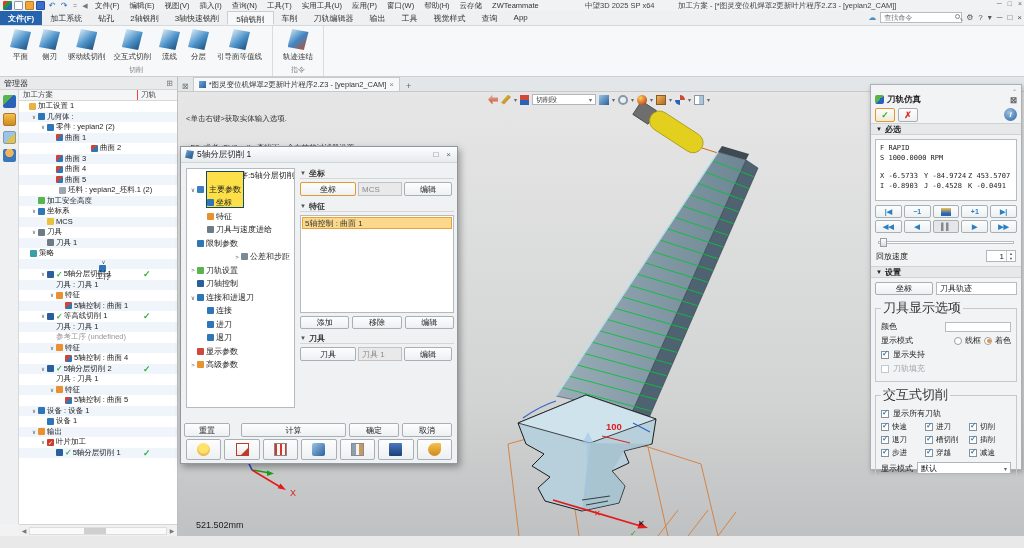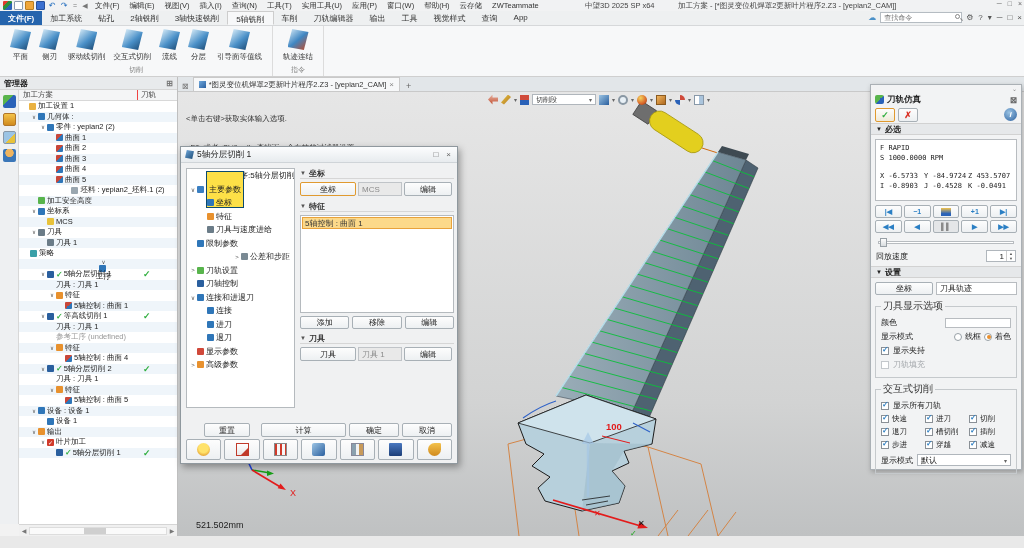--- a/index.html
+++ b/index.html
@@ -61,21 +61,21 @@
 .vt-ball{background:radial-gradient(circle at 35% 30%,#f4d35e,#d9652a 60%,#7a2f12);border-radius:50%}
 .vt-box{background:linear-gradient(135deg,#f0b45e,#b06a20);border:1px solid #8a5a20}
 .vt-compass{background:conic-gradient(#d04a3a 0 25%,#e8e8e8 25% 50%,#2a62b8 50% 75%,#e8e8e8 75%);border-radius:50%}
 .vt-layout{background:linear-gradient(90deg,#fff 45%,#aac4dc 45%);border:1px solid #8898a8}
 .vtcaret{font-size:6px;color:#666}
 #vfilter{width:64px;height:11px;border:1px solid #b0b6bc;background:#fff;font-size:7px;display:flex;align-items:center;justify-content:space-between;padding:0 3px;color:#333}
 #status-text{left:196px;top:520px;font-size:9px;color:#1d1d1d}
 
 
 #mgr{left:0;top:77px;width:178px;height:459px;background:#f2f2f2;border-right:1px solid #bfbfbf}
-.mgr-head{height:13px;background:#e8eaec;font-size:8px;font-weight:bold;display:flex;align-items:center;justify-content:space-between;padding:0 4px;border-bottom:1px solid #d5d5d5}
+.mgr-head{height:13px;background:#e8eaec;font-size:8px;font-weight:normal;display:flex;align-items:center;justify-content:space-between;padding:0 4px;border-bottom:1px solid #d5d5d5}
 .mgr-strip{position:absolute;left:0;top:13px;width:19px;bottom:12px;background:#eef0f2;border-right:1px solid #d8d8d8}
 .strip-ic{width:13px;height:13px;margin:5px auto;border-radius:2px}
 .si-1{background:linear-gradient(135deg,#58b44c 40%,#2a62b8 40%)}
 .si-2{background:linear-gradient(#f4c34a,#d08a1e);border:1px solid #b0762a}
 .si-3{background:linear-gradient(135deg,#9cc4e4 55%,#e8c23a 55%);border:1px solid #8898a8}
 .si-4{background:radial-gradient(circle at 50% 30%,#f0b45e 35%,#3a76b8 40%)}
 .mgr-cols{position:absolute;left:19px;top:13px;right:0;height:11px;background:#f4f5f6;border-bottom:1px solid #d8d8d8;font-size:7.5px;color:#444;display:flex;align-items:center}
 .mgr-cols .c1{padding-left:4px;width:118px}
 .mgr-cols .c2{border-left:1px solid #ef4444;padding-left:3px;flex:1}
 #mtree{position:absolute;left:19px;top:24px;right:0;bottom:12px;background:#fff;overflow:hidden}
@@ -107,21 +107,21 @@
 .drow .tarrow{font-size:6px}
 .drow .dsel{background:#fde047;border:1px solid #0c4a6e;padding:12px 2px;display:inline-flex;align-items:center}
 #dlgright{position:absolute;left:119px;top:21px;width:154px;height:244px}
 .sec-head{height:11px;display:flex;align-items:center;gap:3px;font-weight:bold;font-size:8px;border-bottom:1px solid #d6d6d6;margin-bottom:3px;color:#333}
 .sec-head .tri{font-size:6px;color:#555}
 .crow{display:flex;gap:2px;margin-bottom:5px}
 .flist{background:#fff;border:1px solid #b5babe;height:98px;margin-bottom:3px;padding:1px;font-size:8px}
 .flist .fsel{height:12px;display:flex;align-items:center;padding:0 2px;background:#fcd98a;border:1px solid #e8a23b;color:#333}
 .dbtnrow{display:flex;gap:3px;margin-bottom:4px}
 .dbtnrow .btn{flex:1;height:13px}
-.dlg-footer{position:absolute;left:23px;right:5px;bottom:26px;height:14px;display:flex;gap:3px}
+.dlg-footer{position:absolute;left:3px;right:5px;bottom:26px;height:14px;display:flex;gap:3px}
 .dlg-icons{position:absolute;left:5px;right:5px;bottom:3px;height:21px;display:flex;gap:3px}
 .dlg-icons .btn{flex:1}
 .dicn{width:13px;height:13px}
 .di-hint-bulb{background:radial-gradient(circle at 50% 38%,#ffe26a 45%,#e8a93a 75%,#c89a3a);border-radius:50%}
 .di-edit-note{background:linear-gradient(#fff,#e8e8e8);border:1px solid #c03a2a;position:relative}
 .di-edit-note::after{content:"";position:absolute;right:0;bottom:0;border-left:7px solid transparent;border-bottom:7px solid #c03a2a}
 .di-toolpath{background:repeating-linear-gradient(90deg,#d03a2a 0 2px,#f6f6f6 2px 5px);border:1px solid #888}
 .di-verify{background:linear-gradient(135deg,#9cc4e4,#2a5f9e);border-radius:2px}
 .di-tool-pair{background:linear-gradient(90deg,#8aa0ae 0 40%,#f2f2f2 40% 60%,#c89a5a 60%);border:1px solid #889}
 .di-save{background:linear-gradient(#4a78c0,#1d3f78);border-radius:1px}
@@ -148,21 +148,21 @@
 .sp-slider .track{position:absolute;left:0;right:0;top:3px;height:3px;background:#fff;border:1px solid #b8bcc0}
 .sp-slider .thumb{position:absolute;left:2px;top:0;width:7px;height:9px;background:linear-gradient(#fdfdfd,#d8dcdf);border:1px solid #98a0a6}
 .sp-speed{display:flex;align-items:center;justify-content:space-between;margin:3px 5px 4px}
 .spin{width:30px;height:12px;border:1px solid #b0b6bc;background:#fff;display:flex;align-items:center}
 .spin .val{flex:1;text-align:right;padding-right:2px;font-size:8px}
 .spin .arr{width:9px;display:flex;flex-direction:column;border-left:1px solid #ccc;font-size:4px;color:#555;line-height:5px;text-align:center}
 .sp-coordrow{display:flex;gap:3px;margin:4px}
 .sp-coordrow .btn{width:58px;height:13px}
 .trackfield{flex:1;background:#fff;border:1px solid #b8bcc0;display:flex;align-items:center;padding:0 3px;font-size:8px}
 fieldset{margin:2px 4px 4px;border:1px solid #c5c9cc;padding:1px 5px 4px}
-legend{font-size:10px;padding:0 2px;color:#333}
+legend{font-size:13px;padding:0 2px;color:#333}
 .fr{display:flex;align-items:center;gap:4px;margin:3px 0}
 .swatch{width:66px;height:10px;background:#fff;border:1px solid #b8bcc0;margin-left:auto}
 .radio{width:8px;height:8px;border:1px solid #98a0a6;border-radius:50%;background:#fff;position:relative;flex:none}
 .radio.on::after{content:"";position:absolute;left:1.5px;top:1.5px;width:4px;height:4px;border-radius:50%;background:#e98f2e}
 .cb{width:8px;height:8px;border:1px solid #8a9096;background:#fff;position:relative;flex:none}
 .cb.c::after{content:"✓";position:absolute;top:-3px;left:0;font-size:8px;color:#2e7fc2;font-weight:bold}
 .cb.dis{border-color:#c4c8cc}
 .lbl-dis{color:#a0a4a8}
 .cgrid{display:grid;grid-template-columns:1fr 1fr 1fr;gap:3px 2px;margin:2px 0 4px}
 .cgi{display:flex;align-items:center;gap:3px;font-size:7.5px;white-space:nowrap}
@@ -440,41 +440,41 @@
         <div class="trow" style="padding-left: 20px;">
           <span class="tarrow">∨</span>
           <span class="ticon" style="background: rgb(47, 118, 184);"></span>
           <span class="tlabel">零件 : yepian2 (2)</span>
         </div>
         <div class="trow" style="padding-left: 29px;">
           <span class="tarrow"></span>
           <span class="ticon" style="background: linear-gradient(135deg, rgb(200, 71, 58) 50%, rgb(47, 118, 184) 50%);"></span>
           <span class="tlabel">曲面 1</span>
         </div>
-        <div class="trow" style="padding-left: 29px;">
+        <div class="trow" style="padding-left: 29px; margin-left: 35px;">
           <span class="tarrow"></span>
           <span class="ticon" style="background: linear-gradient(135deg, rgb(200, 71, 58) 50%, rgb(47, 118, 184) 50%);"></span>
           <span class="tlabel">曲面 2</span>
         </div>
         <div class="trow" style="padding-left: 29px;">
           <span class="tarrow"></span>
           <span class="ticon" style="background: linear-gradient(135deg, rgb(200, 71, 58) 50%, rgb(47, 118, 184) 50%);"></span>
           <span class="tlabel">曲面 3</span>
         </div>
         <div class="trow" style="padding-left: 29px;">
           <span class="tarrow"></span>
           <span class="ticon" style="background: linear-gradient(135deg, rgb(200, 71, 58) 50%, rgb(47, 118, 184) 50%);"></span>
           <span class="tlabel">曲面 4</span>
         </div>
         <div class="trow" style="padding-left: 29px;">
           <span class="tarrow"></span>
           <span class="ticon" style="background: linear-gradient(135deg, rgb(200, 71, 58) 50%, rgb(47, 118, 184) 50%);"></span>
           <span class="tlabel">曲面 5</span>
         </div>
-        <div class="trow" style="padding-left: 32px; justify-content: center;">
+        <div class="trow" style="padding-left: 32px;">
           <span class="tarrow"></span>
           <span class="ticon" style="background: rgb(154, 167, 176);"></span>
           <span class="tlabel">坯料 : yepian2_坯料.1 (2)</span>
         </div>
         <div class="trow" style="padding-left: 11px;">
           <span class="tarrow"></span>
           <span class="ticon" style="background: rgb(88, 180, 76);"></span>
           <span class="tlabel">加工安全高度</span>
         </div>
         <div class="trow" style="padding-left: 11px;">

